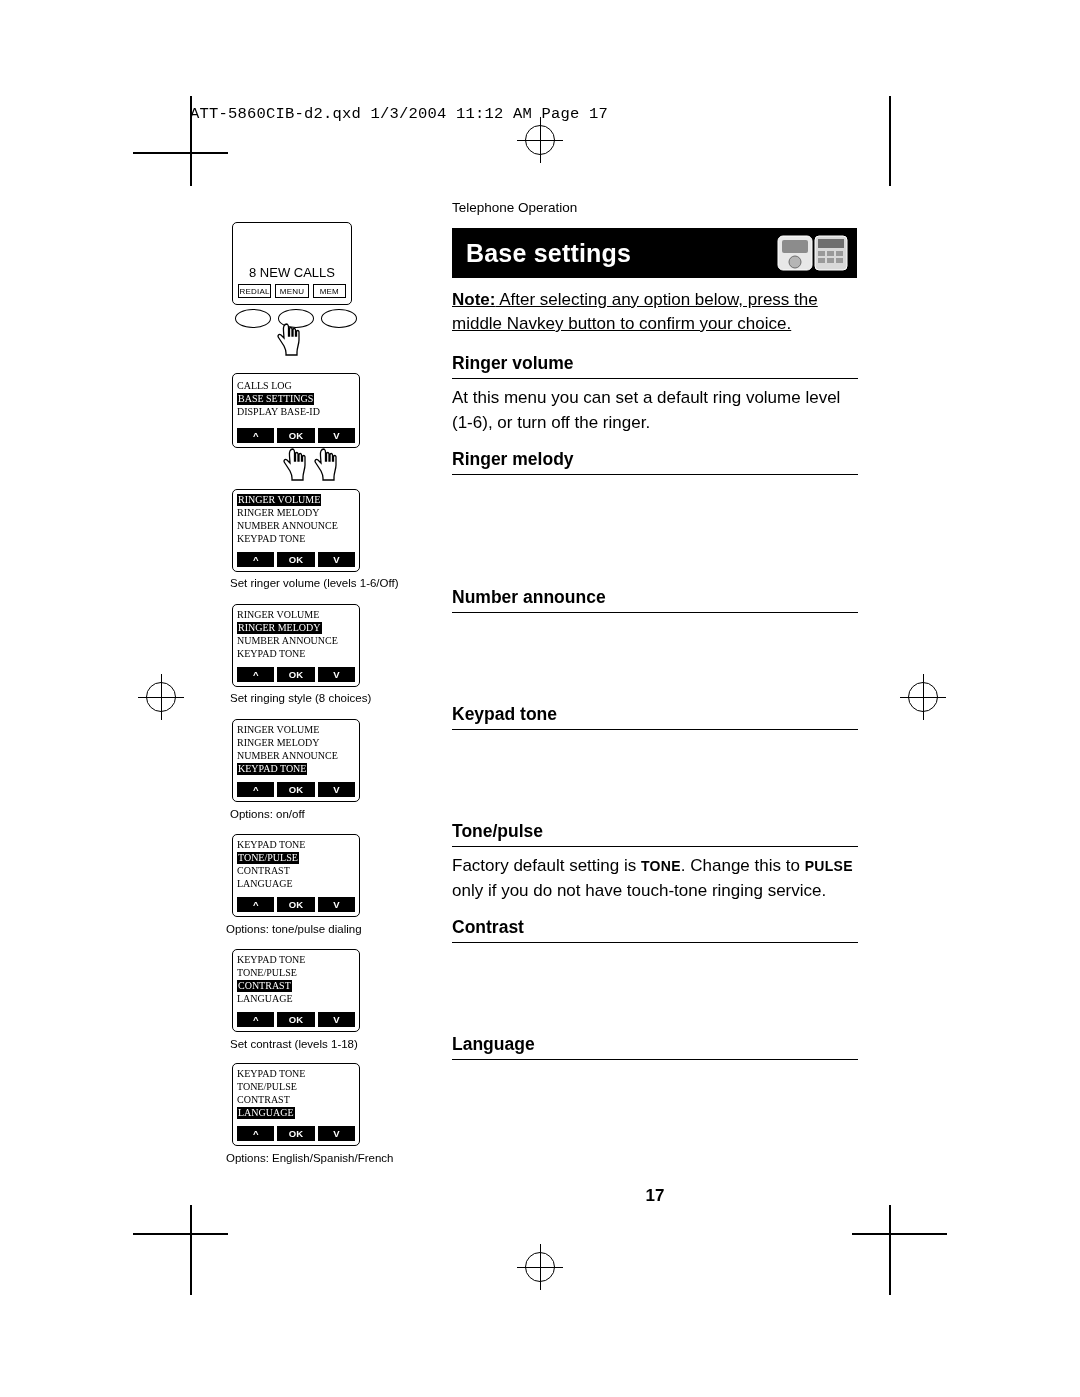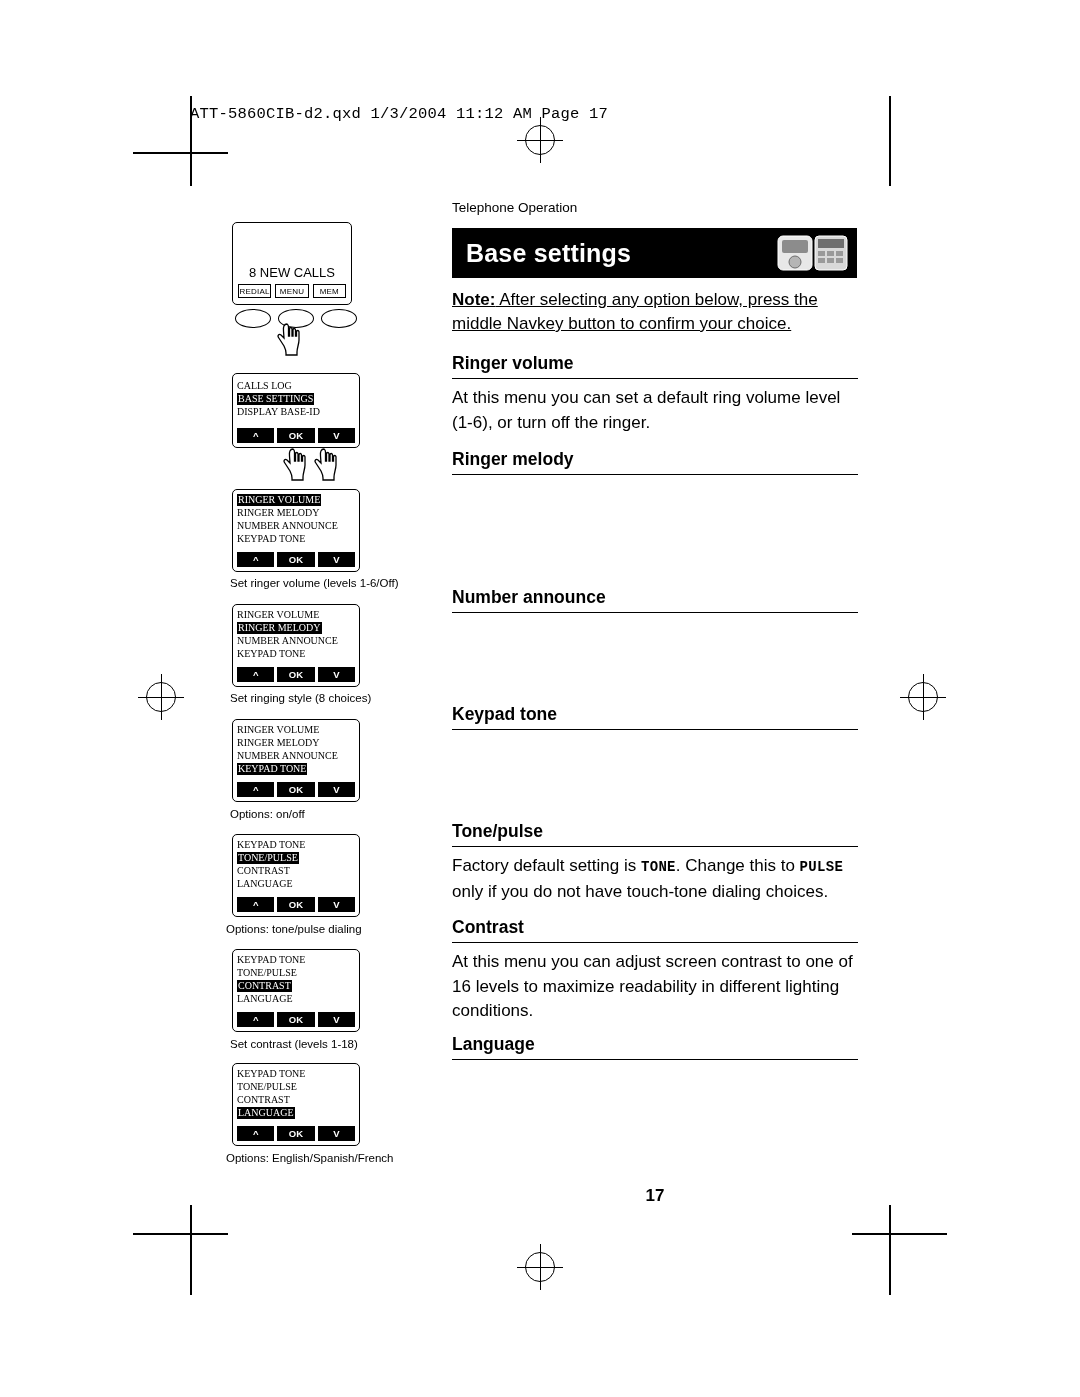--- a/index.html
+++ b/index.html
@@ -113,21 +113,20 @@
   }
   .sec p {
     margin: 7px 0 0 0;
     font-size: 17px;
     line-height: 24.5px;
   }
   .sec p .sc {
     font-size: 14px;
     font-weight: bold;
     letter-spacing: 0.3px;
-    font-family: Liberation Mono, monospace;
   }
 
   .page-num {
     position: absolute;
     left: 452px;
     top: 1186px;
     width: 406px;
     text-align: center;
     font-size: 17px;
     font-weight: bold;
@@ -285,26 +284,25 @@
 <div class="sec" style="top:587px;">
   <h2>Number announce</h2>
 </div>
 
 <div class="sec" style="top:704px;">
   <h2>Keypad tone</h2>
 </div>
 
 <div class="sec" style="top:821px;">
   <h2>Tone/pulse</h2>
-  <p><span>Factory default setting is </span><span class="sc">TONE</span><span>. Change this to </span><span class="sc">PULSE</span><span> only if you do not have touch-tone dialing choices.</span></p>
+  <p><span>Factory default setting is </span><span class="sc">TONE</span><span>. Change this to </span><span class="sc">PULSE</span><span> only if you do not have touch-tone ringing service.</span></p>
 </div>
 
 <div class="sec" style="top:917px;">
   <h2>Contrast</h2>
-  <p>At this menu you can adjust screen contrast to one of 16 levels to maximize readability in different lighting conditions.</p>
 </div>
 
 <div class="sec" style="top:1034px;">
   <h2>Language</h2>
 </div>
 
 <div class="page-num">17</div>
 
 <div class="lcd lcd-top" style="left:232px; top:222px; width:120px; height:83px;">
   <div class="big">8 NEW CALLS</div>

